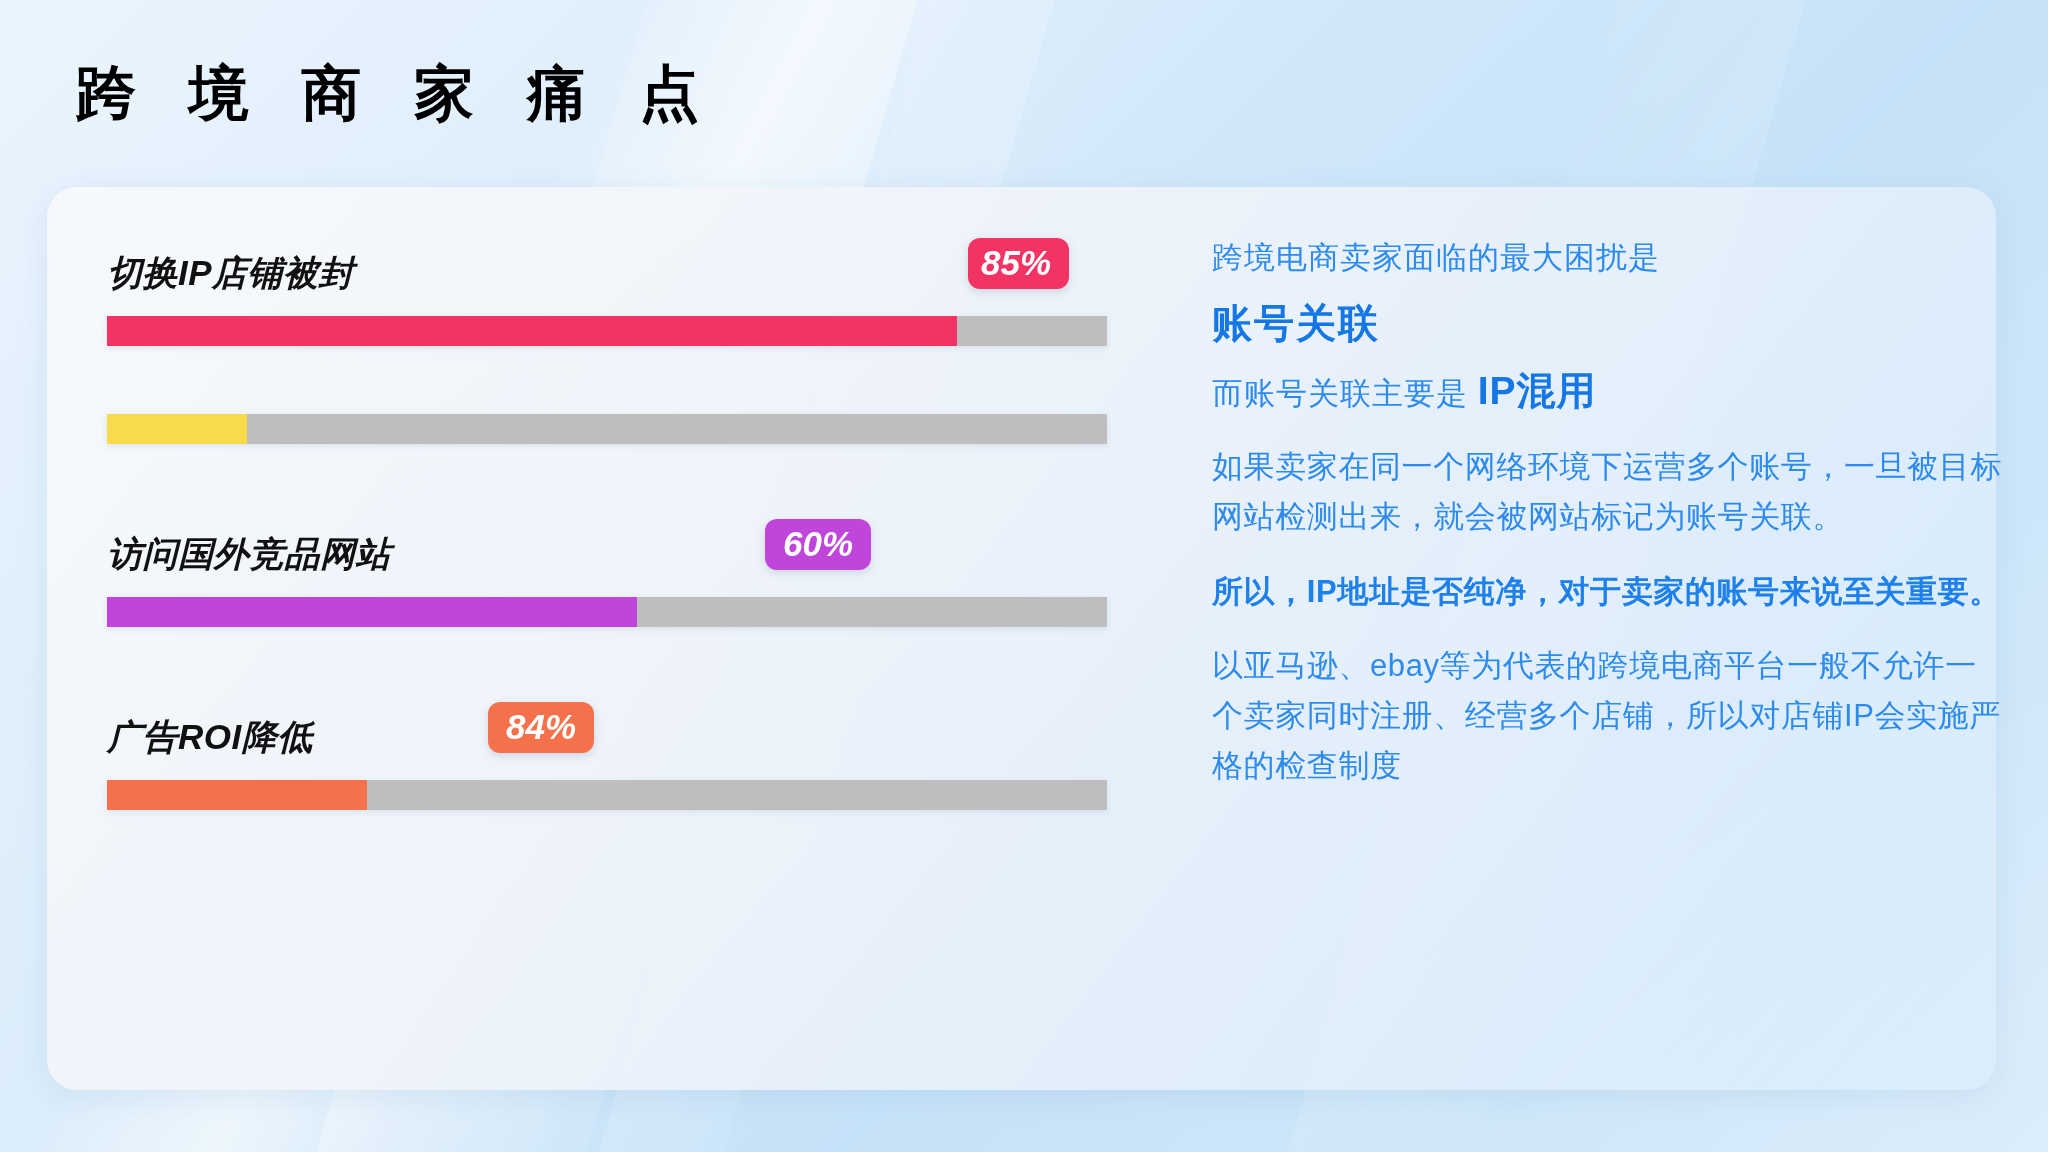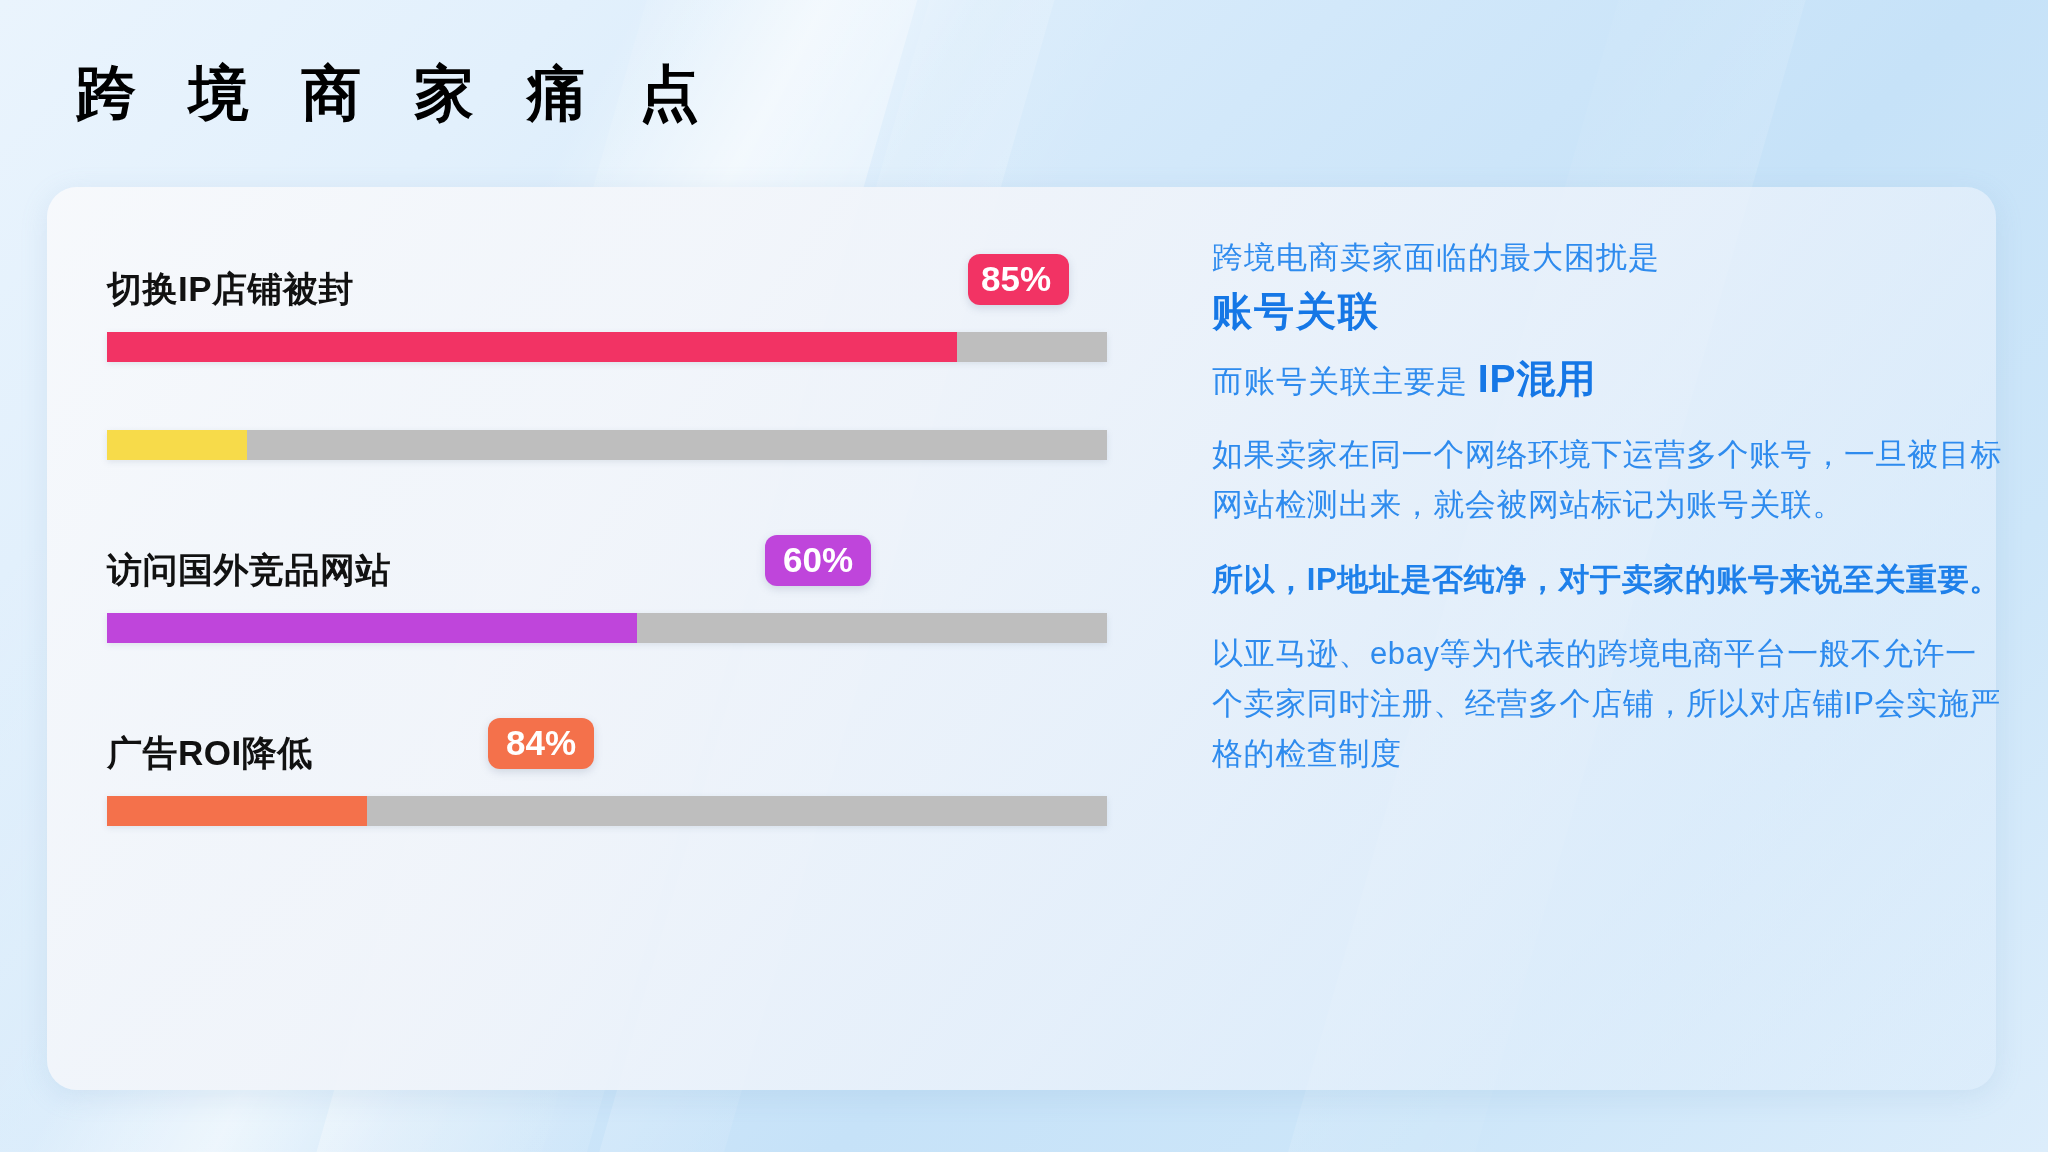--- a/index.html
+++ b/index.html
@@ -61,22 +61,23 @@
         rgba(235,242,251,0.82) 62%,
         rgba(231,241,252,0.55) 82%,
         rgba(226,239,252,0.30) 100%);
     box-shadow:0 6px 28px rgba(120,160,200,0.16);
     z-index:3;
   }
 
   
   .bars {
     position:absolute;
-    left:60px; top:60px;
+    left:60px; top:44px;
     width:1060px;
+    font-style:italic;
   }
   .bar-group { position:relative; margin-bottom:68px; }
   .bar-group:last-child { margin-bottom:0; }
 
   .bar-row {
     position:relative;
     height:66px;
   }
   .bar-label {
     position:absolute;
@@ -119,21 +120,21 @@
     width:790px;
     padding-top:48px;
   }
   .lead-line {
     font-size:31px;
     color:#2E8BEE;
     line-height:1.5;
     letter-spacing:1px;
   }
   .lead-strong {
-    margin-top:4px;
+    margin-top:16px;
     font-size:40px;
     font-weight:bold;
     color:#1577E6;
     letter-spacing:2px;
     line-height:1.25;
   }
   .lead-mixed {
     margin-top:16px;
     font-size:31px;
     color:#2E8BEE;

